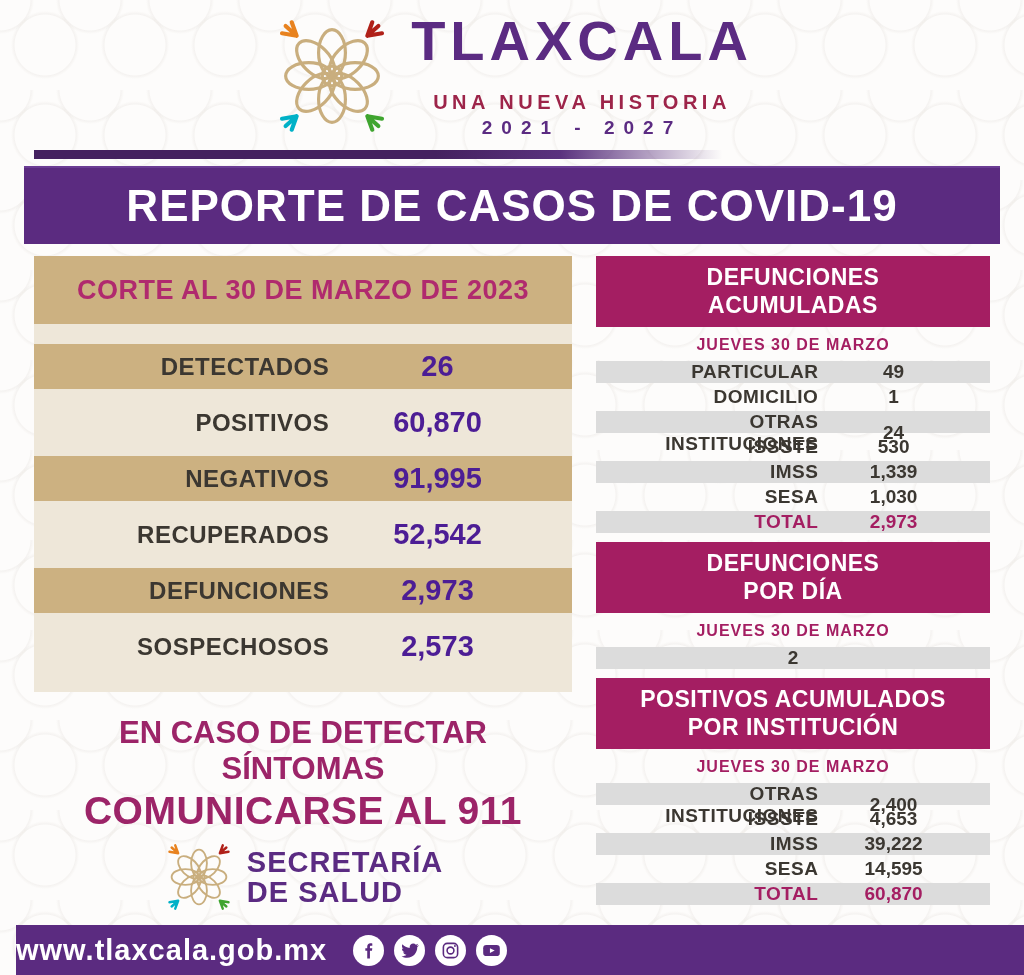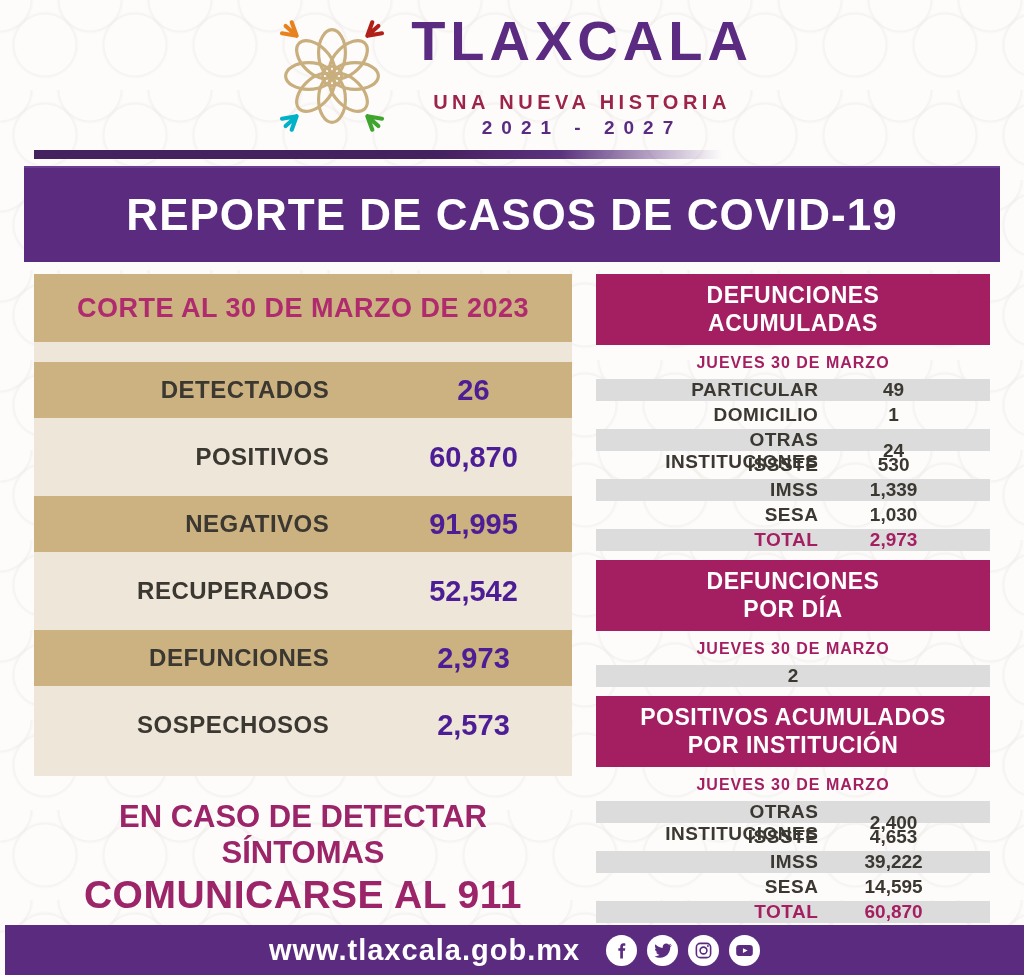--- a/index.html
+++ b/index.html
@@ -17,33 +17,33 @@
   
   .header { display:flex; justify-content:center; align-items:center; padding-top:10px; height:142px; gap:18px; }
   .logo-flower { width:122px; height:122px; }
   .brand-block { text-align:center; }
   .brand { font-size:56px; font-weight:800; letter-spacing:5px; color:#5b2b82; line-height:1.0; }
   .tagline { margin-top:22px; font-size:20px; font-weight:800; letter-spacing:4.5px; color:#9d2449; }
   .years { margin-top:3px; font-size:19px; font-weight:800; letter-spacing:9px; color:#5b2b82; }
   
   .divider { margin:8px 34px 0; height:9px;
     background:linear-gradient(to right, #44215f 0%, #44215f 42%, #5a327e 55%, rgba(255,255,255,0) 72%); }
-  .banner { margin:7px 24px 0; height:96px; background:#5b2b80; border-top:2px solid #6b3d94;
+  .banner { margin:7px 24px 0; height:78px; background:#5b2b80; border-top:2px solid #6b3d94;
     display:flex; align-items:center; justify-content:center;text-align:right; }
   .banner span { color:#ffffff; font-size:44px; font-weight:800; letter-spacing:1px; }
   
   .main { display:flex; gap:24px; padding:12px 34px 0; }
   .col-left { width:538px; }
   .col-right { width:394px; }
   
   .stats-panel { background:#eee7d9; padding-bottom:12px; }
   .stats-title { height:68px; background:#ccb181; display:flex; align-items:center; justify-content:center;
     color:#b02a6e; font-size:27px; font-weight:800; letter-spacing:0.5px;text-align:center; }
   .stats-rows { margin-top:20px; }
-  .stat-row { display:grid; grid-template-columns:56% 38% 6%; height:56px; margin-bottom:11px; align-items:center;gap:36px; }
+  .stat-row { display:grid; grid-template-columns:56% 38% 6%; height:45px; margin-bottom:11px; align-items:center; }
   .stat-row.stripe { background:#ccb181; }
   .stat-label { text-align:right; padding-right:6px; font-size:24px; font-weight:800; color:#3b3731; letter-spacing:0.5px; }
   .stat-value { text-align:center; font-size:29px; font-weight:800; color:#4c1d95; }
   
   .advisory-1 { margin-top:23px; text-align:center; color:#9c2468; font-size:31px; font-weight:700; }
   .advisory-2 { margin-top:2px; text-align:center; color:#9c2468; font-size:39px; font-weight:800; letter-spacing:0.5px; }
   
   .salud { display:flex; justify-content:center; align-items:center; gap:12px; margin-top:8px; }
   .salud svg { width:72px; height:72px; }
   .salud-text { color:#5b2b82; font-weight:800; line-height:1.05; }
@@ -57,22 +57,22 @@
     font-size:23px; font-weight:800; letter-spacing:0.5px; }
   .sec-date { text-align:center; color:#a41e62; font-size:16px; font-weight:800; letter-spacing:1px; margin:9px 0 7px; }
   .sec-row { display:grid; grid-template-columns:60% 26% 14%; height:22px; margin-bottom:3px; align-items:center;gap:10px; }
   .sec-row.stripe { background:#dcdcdc; }
   .sec-label { text-align:right; padding-right:14px; font-size:19px; font-weight:800; color:#3b3731; letter-spacing:0.5px; }
   .sec-value { text-align:center; font-size:19px; font-weight:800; color:#3b3731; }
   .sec-row.total .sec-label, .sec-row.total .sec-value { color:#a41e62; }
   .sec-row.single { display:flex; justify-content:center; }
   .sec-row.single .sec-value { width:100%; }
   
-  .footer { position:absolute; left:5px; right:0; bottom:0; height:50px; background:#5b2b80;
-    display:flex; align-items:center; justify-content:center; gap:26px; }
+  .footer { position:absolute; left:16px; right:0; bottom:0; height:50px; background:#5b2b80;
+    display:flex; align-items:center; justify-content:flex-start; gap:26px; }
   .footer-url { color:#fff; font-size:29px; font-weight:800; letter-spacing:1px; }
   .social { display:flex; gap:10px; }
   .icon-circle { width:31px; height:31px; border-radius:50%; background:#fff; display:flex; align-items:center; justify-content:center; }
   .icon-circle svg { width:19px; height:19px; }
 </style>
 </head>
 <body>
 
 <svg width="0" height="0" style="position:absolute">
   <defs>

